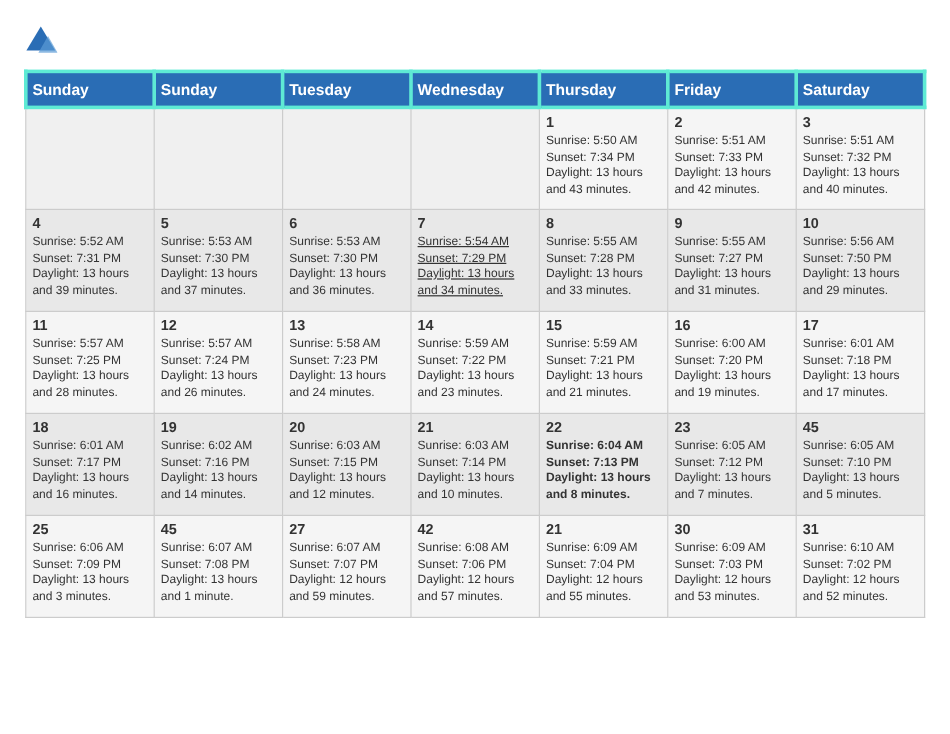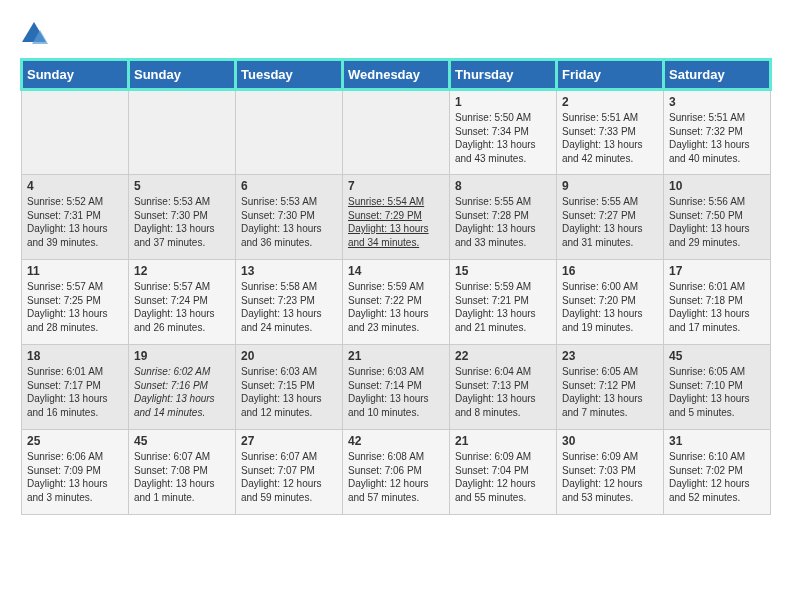--- a/index.html
+++ b/index.html
@@ -264,42 +264,42 @@
       <tr>
         <td>
           <span class="day-number">18</span>
           <div class="cell-content" style="white-space: pre-line;">Sunrise: 6:01 AM
 Sunset: 7:17 PM
 Daylight: 13 hours
 and 16 minutes.</div>
         </td>
         <td>
           <span class="day-number">19</span>
-          <div class="cell-content" style="white-space: pre-line; font-style: italic;">Sunrise: 6:02 AM
+          <div class="cell-content" style="white-space: pre-line;">Sunrise: 6:02 AM
 Sunset: 7:16 PM
 Daylight: 13 hours
 and 14 minutes.</div>
         </td>
         <td>
           <span class="day-number">20</span>
           <div class="cell-content" style="white-space: pre-line;">Sunrise: 6:03 AM
 Sunset: 7:15 PM
 Daylight: 13 hours
 and 12 minutes.</div>
         </td>
         <td>
           <span class="day-number">21</span>
           <div class="cell-content" style="white-space: pre-line;">Sunrise: 6:03 AM
 Sunset: 7:14 PM
 Daylight: 13 hours
 and 10 minutes.</div>
         </td>
         <td>
           <span class="day-number">22</span>
-          <div class="cell-content" style="white-space: pre-line;">Sunrise: 6:04 AM
+          <div class="cell-content" style="white-space: pre-line; font-weight: bold;">Sunrise: 6:04 AM
 Sunset: 7:13 PM
 Daylight: 13 hours
 and 8 minutes.</div>
         </td>
         <td>
           <span class="day-number">23</span>
           <div class="cell-content" style="white-space: pre-line;">Sunrise: 6:05 AM
 Sunset: 7:12 PM
 Daylight: 13 hours
 and 7 minutes.</div>

